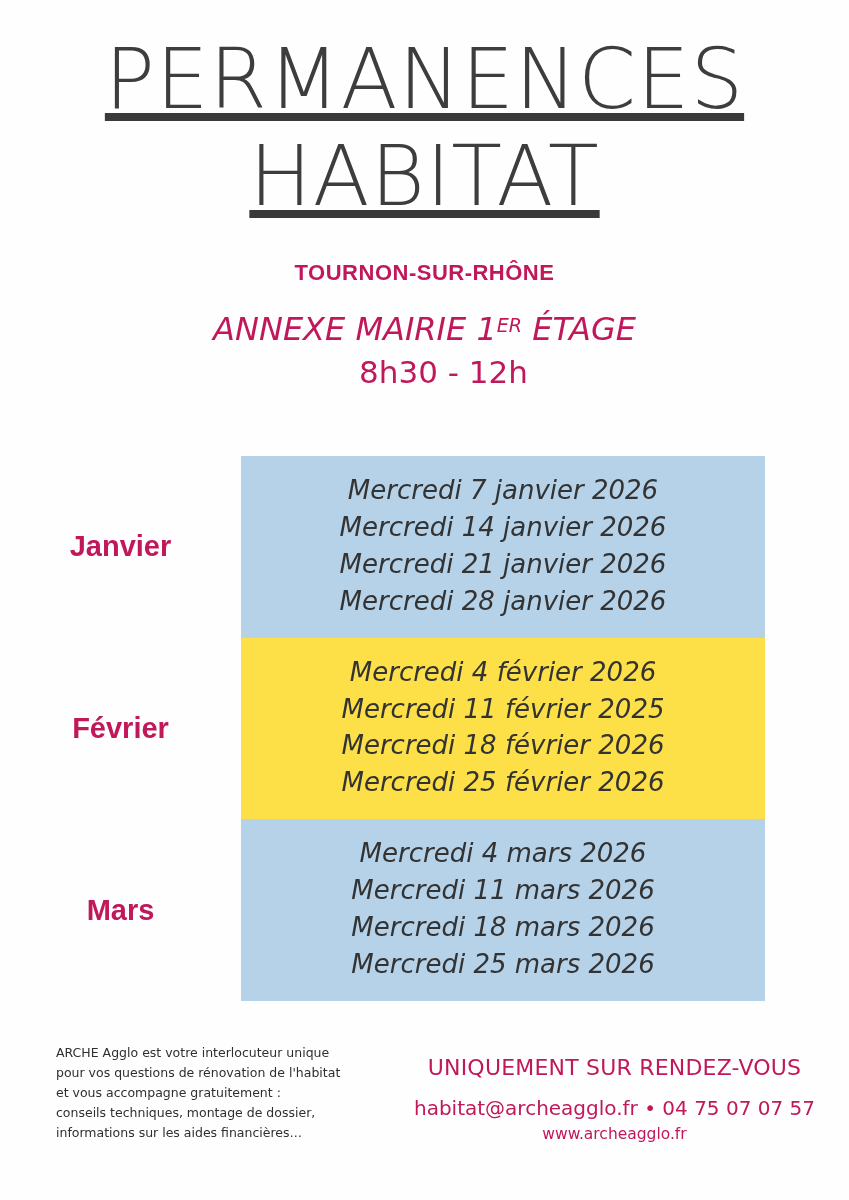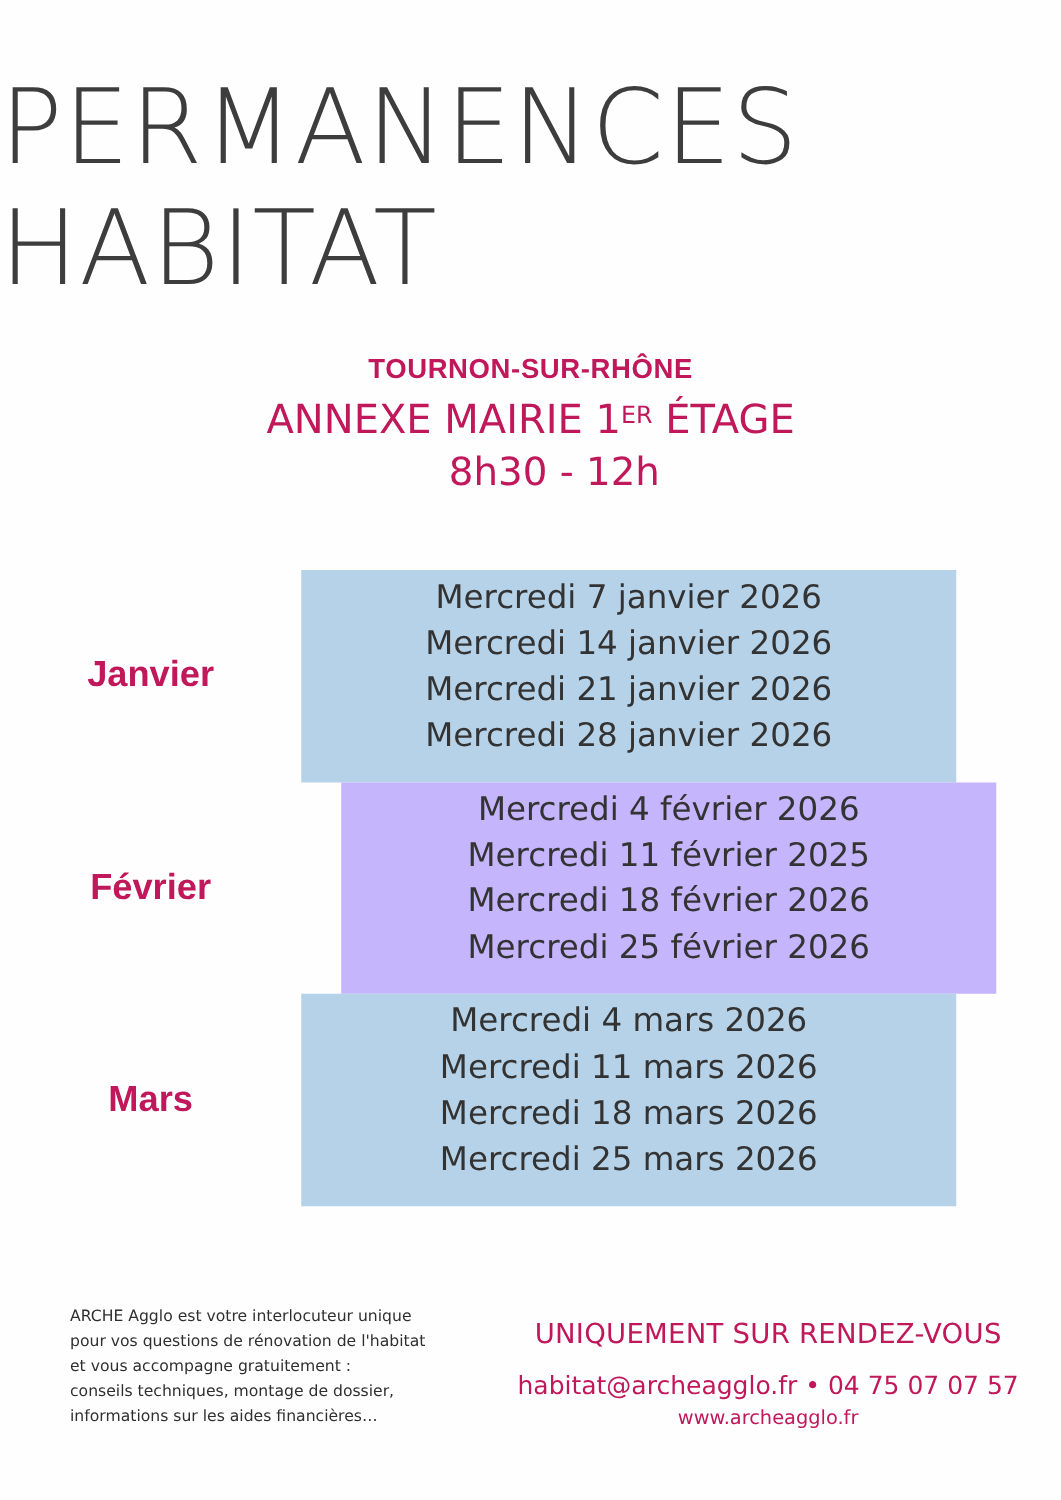--- a/index.html
+++ b/index.html
@@ -16,22 +16,23 @@
     overflow: hidden;
   }
   .page {
     position: absolute;
     inset: 0;
     background: #fefefe;
   }
 
   
   .title-block {
-    text-align: left;
-    padding-top: 58px;
+    text-align: center;
+    padding-top: 36px;
+    text-decoration: underline;
   }
   .title-line {
     font-family: "DejaVu Sans", sans-serif;
     font-weight: 300;
     font-size: 83px;
     letter-spacing: 1px;
     color: #3d3d3d;
     line-height: 1.05;
   }
   .title-line.second {
@@ -48,22 +49,23 @@
     font-family: "Liberation Sans", sans-serif;
     font-weight: bold;
     font-size: 22px;
     letter-spacing: 0.5px;
     color: #c0185a;
   }
   .sub-place {
     font-family: "DejaVu Sans", sans-serif;
     font-weight: 400;
     font-size: 32px;
-    margin-top: 8px;
-    color: #c0185a;
+    margin-top: 24px;
+    color: #c0185a;
+    font-style: italic;
   }
   .sub-place sup {
     font-size: 19px;
     vertical-align: 8px;
   }
   .sub-hours {
     font-family: "DejaVu Sans", sans-serif;
     font-weight: 400;
     font-size: 31px;
     margin-top: 6px;
@@ -91,25 +93,26 @@
   }
   .month-label {
     font-family: "Liberation Sans", sans-serif;
     font-weight: bold;
     font-size: 29px;
     color: #c0185a;
   }
   .dates-cell {
     flex: 0 0 524px;
     width: 524px;
-    padding: 4px 0 18px 0;
-    text-align: center;
+    padding: 16px 0 18px 0;
+    text-align: center;
+    font-style: italic;
   }
   .dates-cell.blue { background: #b6d2e8; }
-  .dates-cell.pink { background: #c4b5fd; margin-left: 32px; }
+  .dates-cell.pink { background: #fde047; }
   .date-line {
     font-family: "DejaVu Sans", sans-serif;
     font-size: 26px;
     color: #333333;
     line-height: 1.42;
   }
 
   
   .footer {
     position: absolute;

